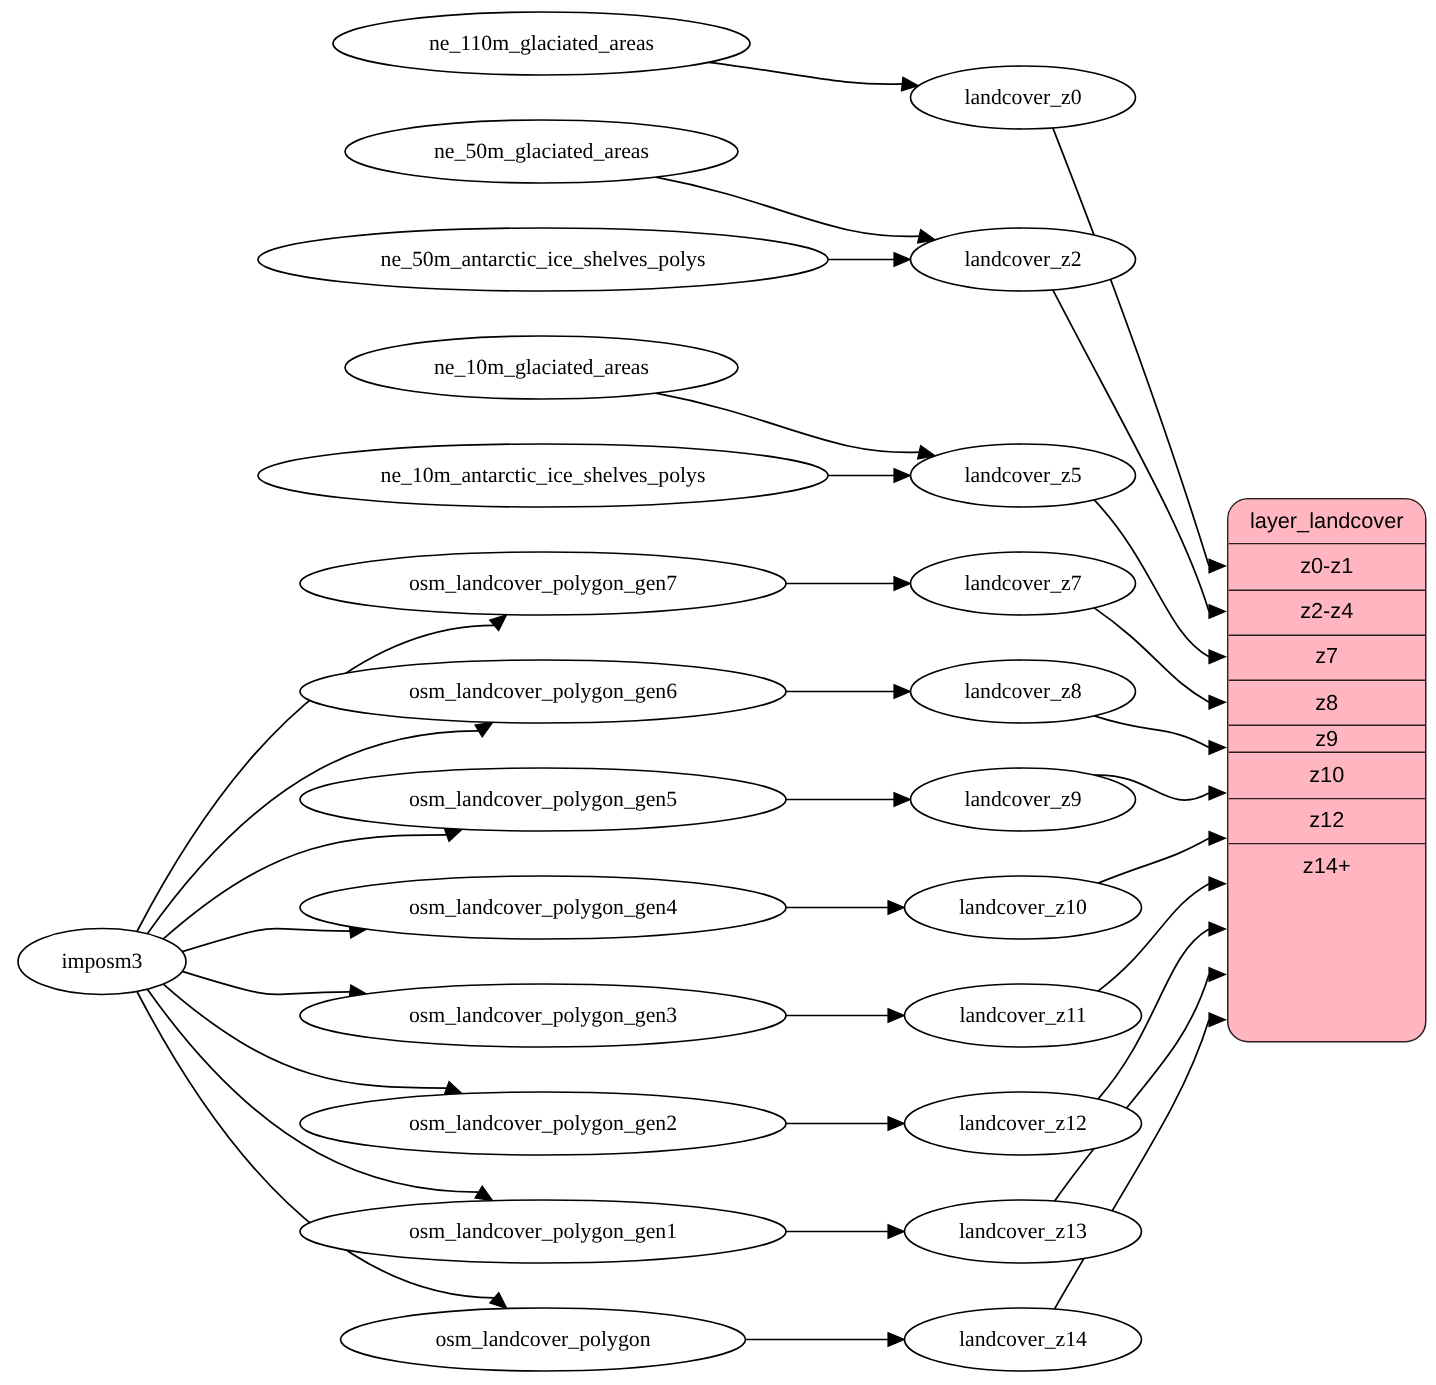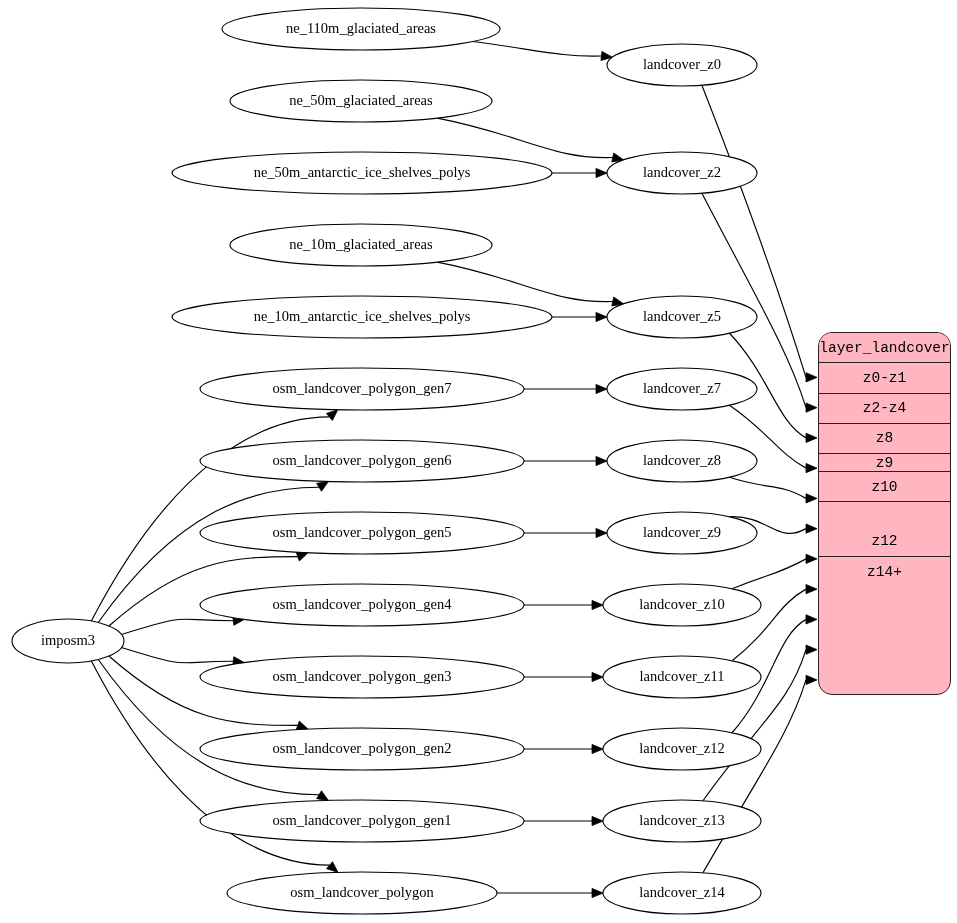--- a/index.html
+++ b/index.html
@@ -53,21 +53,21 @@
     border: 1.2px solid #2b2020;
     border-radius: 14px;
     overflow: hidden;
     background: #ffb6c1;
   }
   .record-row {
     box-sizing: border-box;
     display: flex;
     align-items: center;
     justify-content: center;
-    font-family: Liberation Mono, monospace;
+    font-family: Liberation Sans, sans-serif;
     font-size: 14.5px;
     color: #000000;
     background: #ffb6c1;
     border-bottom: 1.2px solid #2b2020;
   }
   .record-row:last-child {
     border-bottom: none;
   }
   .record-title {
     font-size: 14.5px;
@@ -246,20 +246,21 @@
           <ellipse class="node-ellipse" cx="682" cy="893" rx="79" ry="21"></ellipse>
           <text class="node-label" x="682" y="894">landcover_z14</text>
         </g>
       </g>
   </svg>
 
   <div class="record-node" id="record-node" style="left: 818px; top: 332px; width: 133px; height: 363px; background: rgb(255, 182, 193); border-color: rgb(43, 32, 32);">
       <div class="record-row record-title" style="height: 30.25px;">layer_landcover</div>
       <div class="record-row" style="height: 30.25px;">z0-z1</div>
       <div class="record-row" style="height: 30.25px;">z2-z4</div>
+      <div class="record-row" style="height: 30.25px;">z7</div>
       <div class="record-row" style="height: 30.25px;">z8</div>
       <div class="record-row" style="height: 18px;">z9</div>
       <div class="record-row" style="height: 30.25px;">z10</div>
-      <div class="record-row" style="height: 30.25px; margin-top: 24px;">z12</div>
+      <div class="record-row" style="height: 30.25px;">z12</div>
       <div class="record-row" style="height: 30.25px;">z14+</div>
     </div>
 
 </div>
 
 </body></html>

